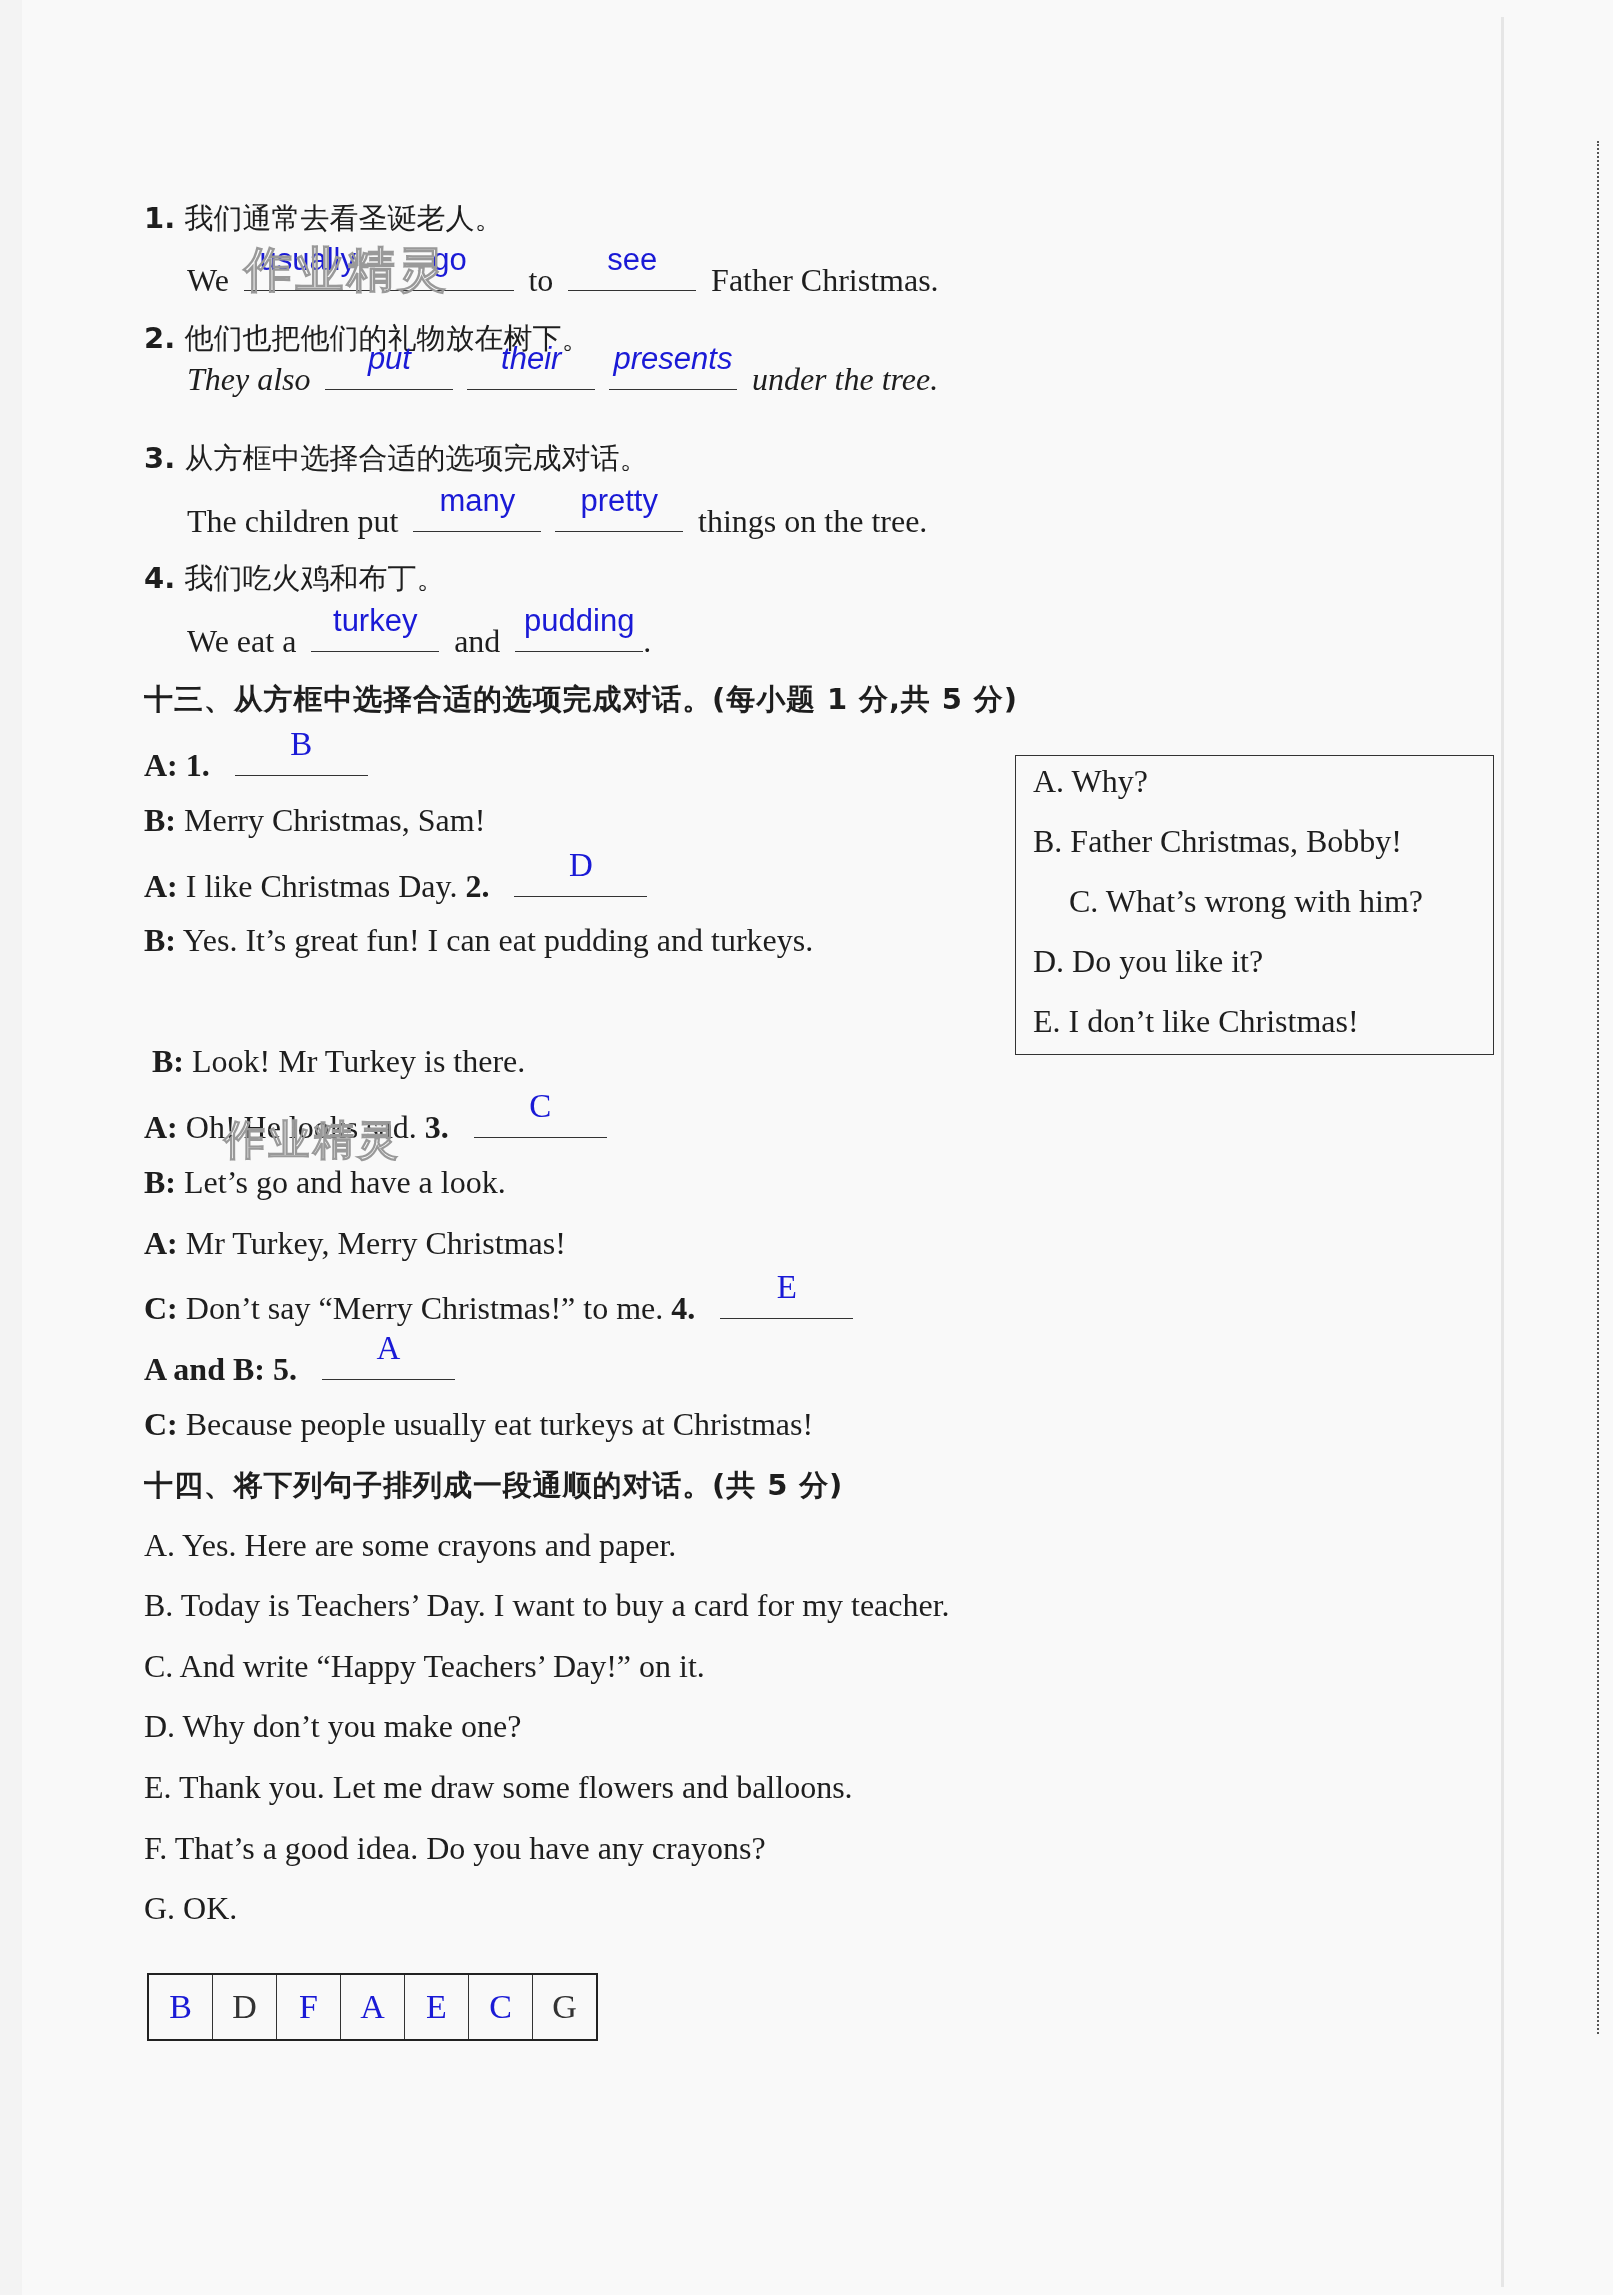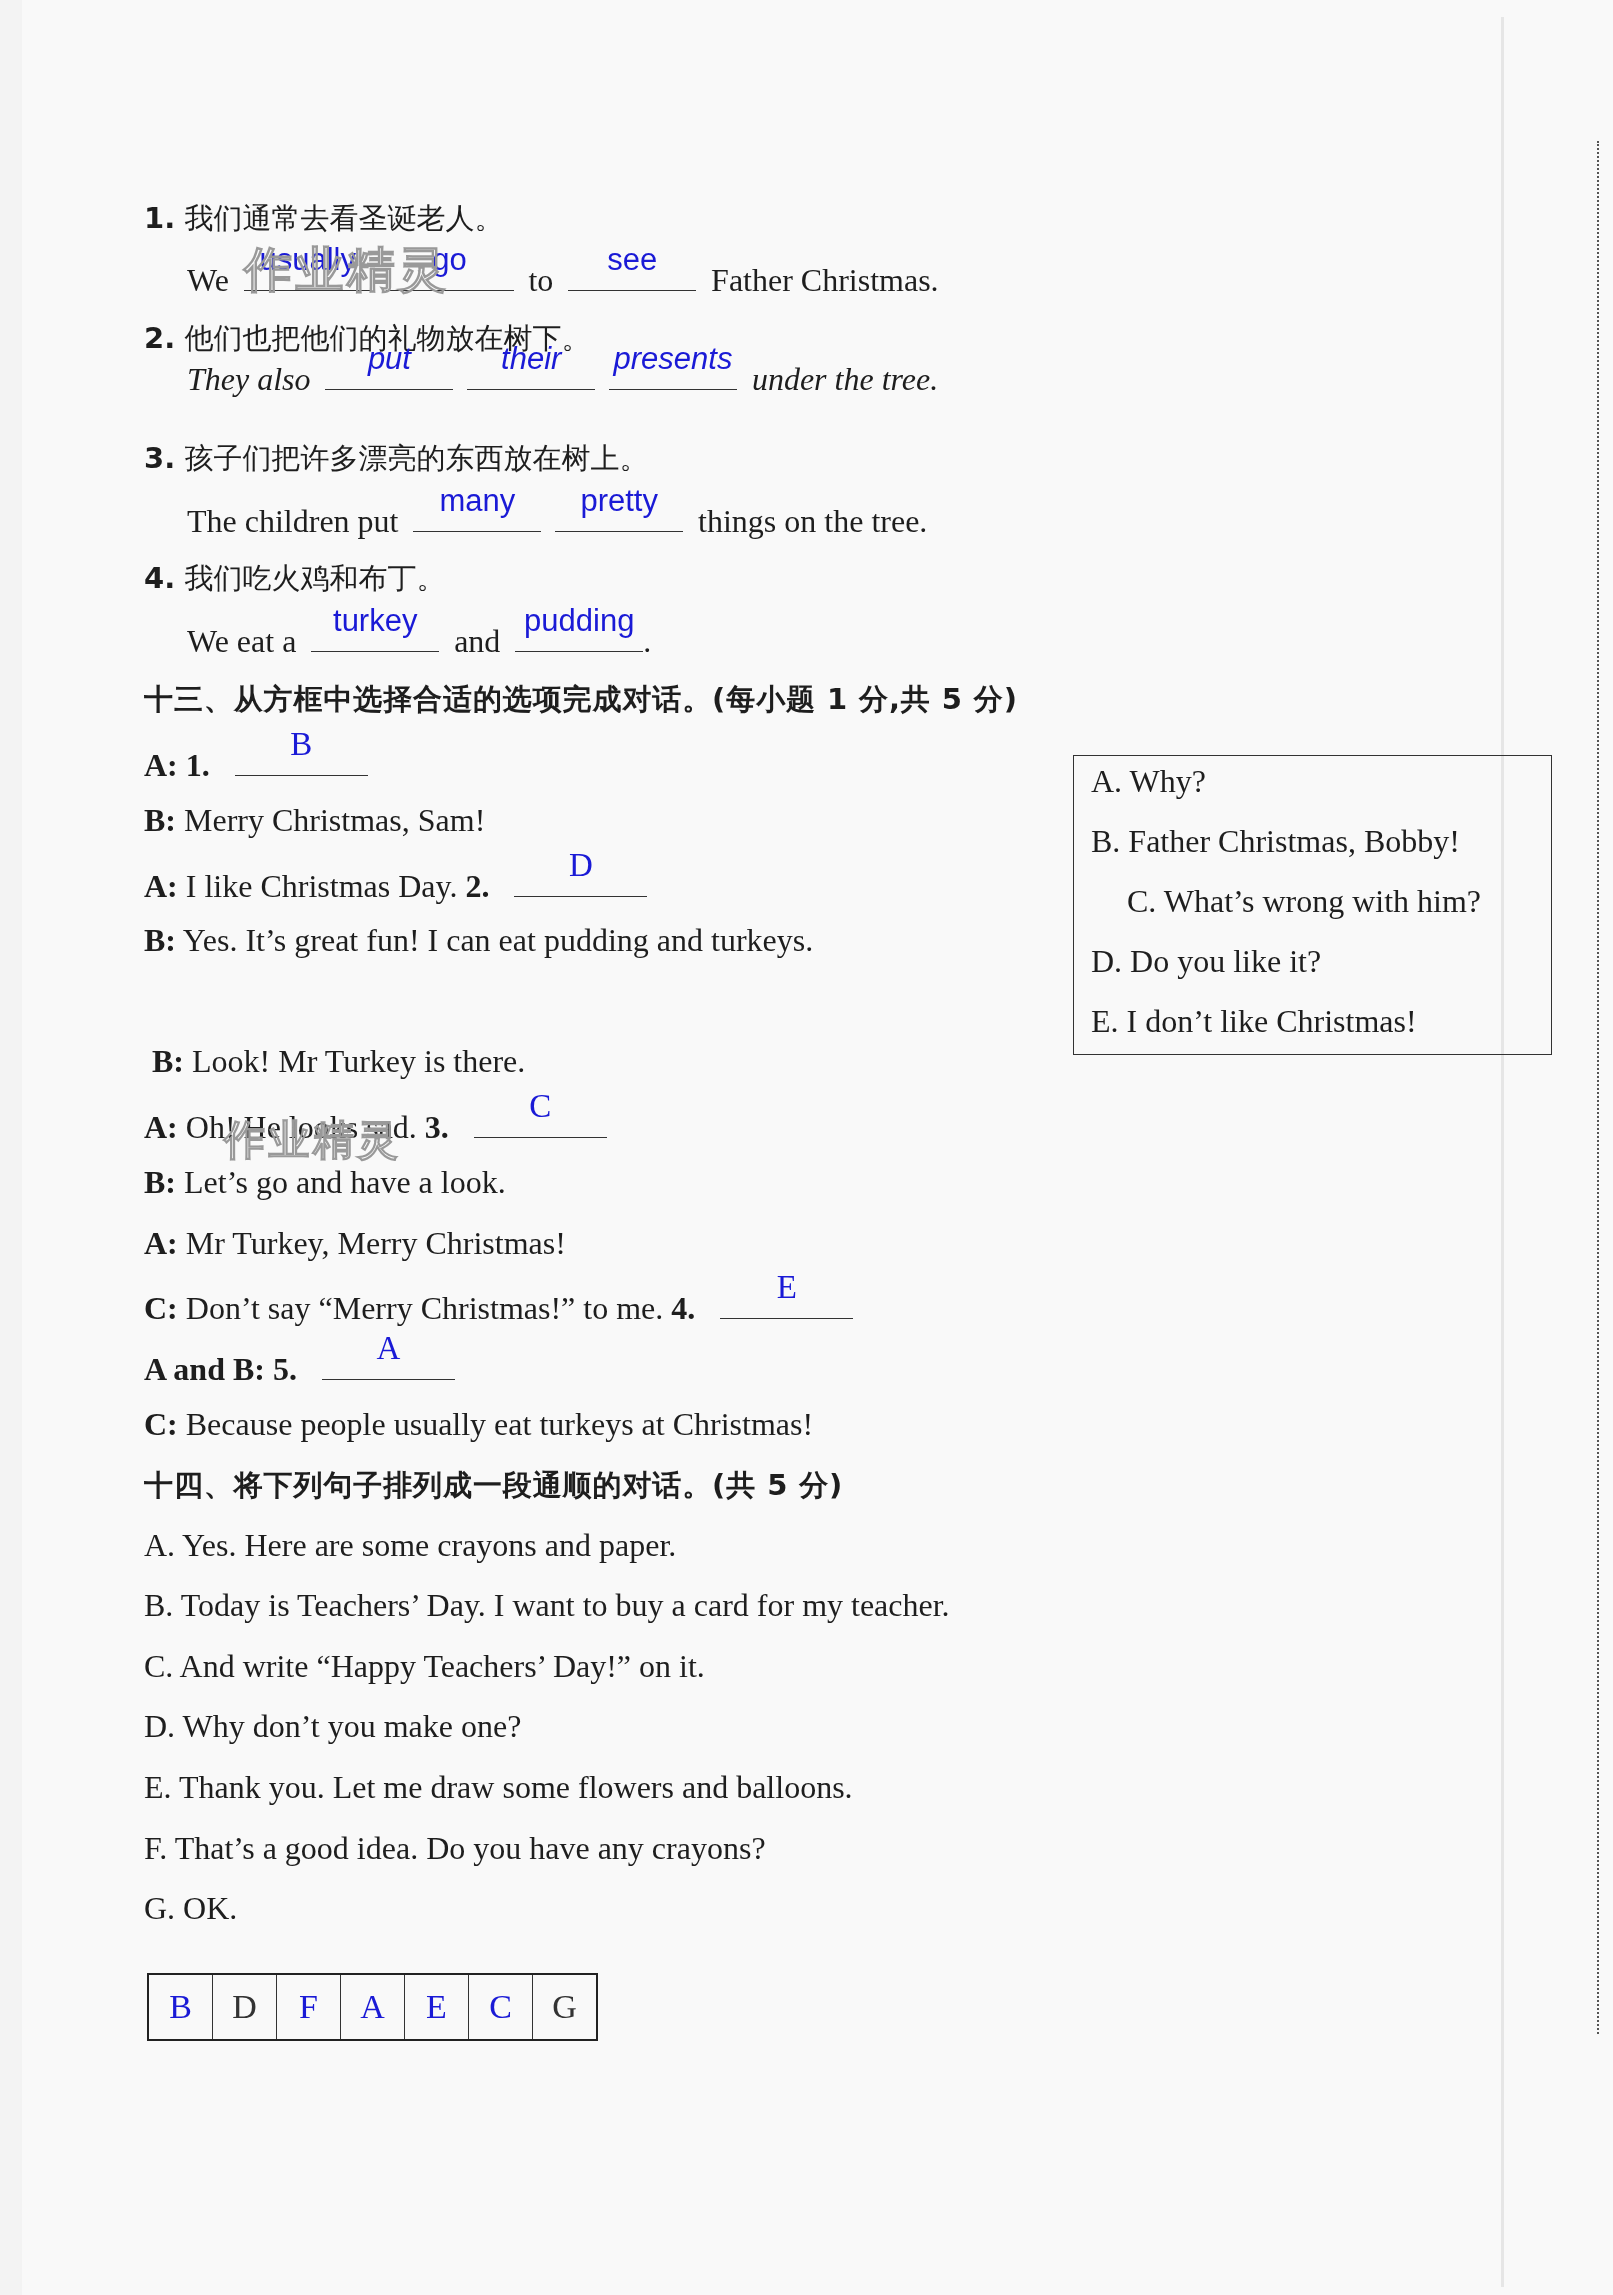--- a/index.html
+++ b/index.html
@@ -17,21 +17,21 @@
   .abs { position: absolute; white-space: nowrap; }
   .heading { font-family: "DejaVu Sans", sans-serif; font-weight: bold; font-size: 29px; letter-spacing: 0.9px; }
   .cn { font-family: "DejaVu Sans", sans-serif; font-size: 29px; }
   .num { font-weight: bold; }
   .line { font-size: 32px; }
   .blank { display: inline-block; position: relative; border-bottom: 1.7px solid #333; height: 33px; vertical-align: baseline; margin: 0 6.9px; }
   .ans { position: absolute; left: 0; right: 0; bottom: 12px; text-align: center; color: #1a1ad6; font-family: "Liberation Sans", sans-serif; font-size: 31px; }
   .ans.serif { font-family: "Liberation Serif", serif; font-size: 33px; }
   .spk { font-weight: bold; }
 
-  .optbox { position: absolute; left: 1073px; top: 755px; width: 479px; height: 300px; border: 1.7px solid #333; box-sizing: border-box; }
+  .optbox { position: absolute; left: 1015px; top: 755px; width: 479px; height: 300px; border: 1.7px solid #333; box-sizing: border-box; }
   .opt { position: absolute; left: 17px; font-size: 32px; }
 
   .watermark { position: absolute; color: rgba(170,170,170,0.55); font-family: "DejaVu Sans", sans-serif; font-size: 48px; font-weight: bold; letter-spacing: 3.4px; -webkit-text-stroke: 0.9px #999; color: transparent; }
 
   .order-table { position: absolute; left: 147px; top: 1973px; border-collapse: collapse; border: 2.6px solid #222; }
   .order-table td { width: 63px; height: 64px; border: 1.3px solid #333; text-align: center; font-size: 34px; padding: 0; }
   .order-table td.blue { color: #1a1ad6; }
   .order-table td.black { color: #333; }
 </style>
 </head>
@@ -60,21 +60,21 @@
     <span>他们也把他们的礼物放在树下。</span>
   </div>
   <div class="abs line" style="left:187px; top:356px;font-style:italic;">
     <span>They also</span>
     <span class="blank" style="width:128px;"><span class="ans">put</span></span><span class="blank" style="width:128px;"><span class="ans">their</span></span><span class="blank" style="width:128px;"><span class="ans">presents</span></span>
     <span>under the tree.</span>
   </div>
 
   <div class="abs cn" style="left:144px; top:439px;">
     <span class="num">3.</span>
-    <span>孩子们把许多漂亮的东西放在树上。</span>
+    <span>从方框中选择合适的选项完成对话。</span>
   </div>
   <div class="abs line" style="left:187px; top:498px;">
     <span>The children put</span>
     <span class="blank" style="width:128px;"><span class="ans">many</span></span><span class="blank" style="width:128px;"><span class="ans">pretty</span></span>
     <span>things on the tree.</span>
   </div>
 
   <div class="abs cn" style="left:144px; top:559px;">
     <span class="num">4.</span>
     <span>我们吃火鸡和布丁。</span>

